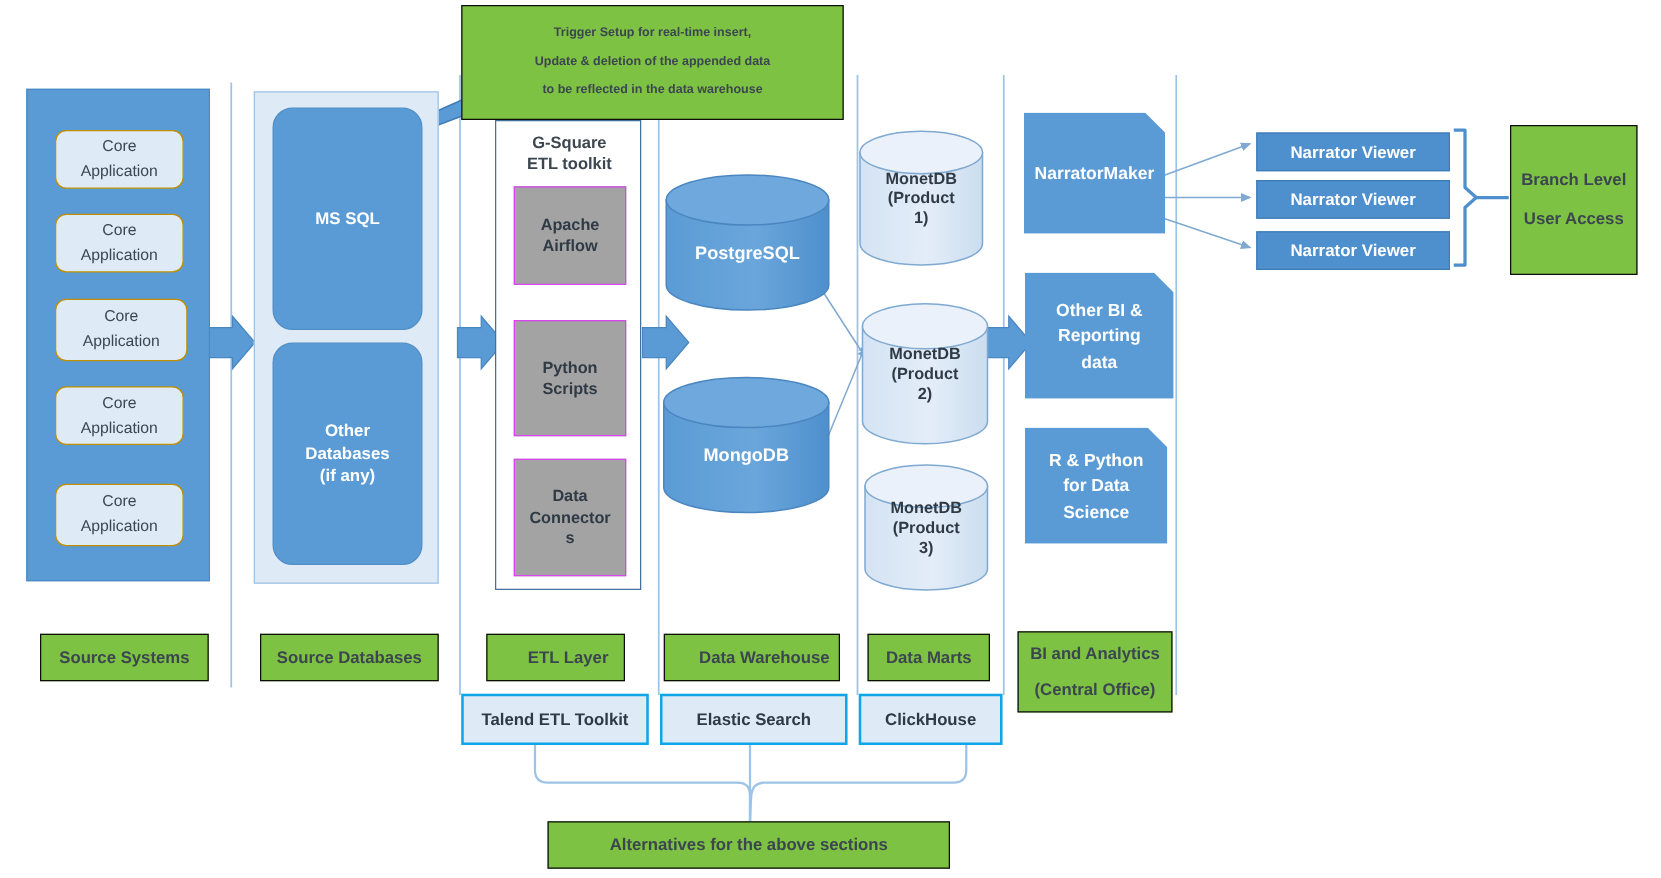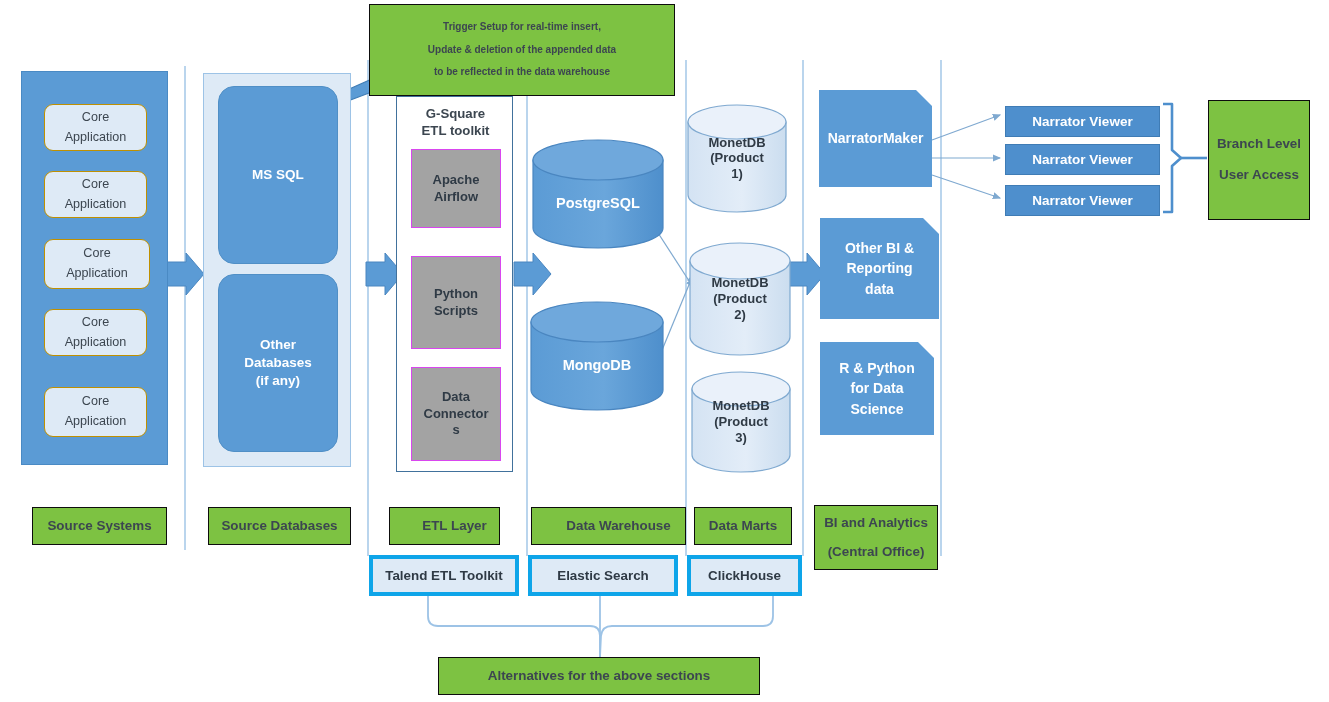--- a/index.html
+++ b/index.html
@@ -69,21 +69,21 @@
     display:flex;align-items:center;justify-content:center;text-align:right;
   }
   .note{
     background:#7DC242;border:1.4px solid #0d0d0d;
     color:#3c4650;font-weight:bold;font-size:10px;line-height:2.25;
     display:flex;align-items:center;justify-content:center;text-align:center;
   }
 
   
   .alt{
-    background:#DEEAF6;border:4px solid #0ea5e9;
+    background:#DEEAF6;border:2px solid #0ea5e9;
     color:#2f3a45;font-weight:bold;font-size:13.4px;
     display:flex;align-items:center;justify-content:center;text-align:center;
   }
 
   svg.overlay{position:absolute;left:0;top:0;width:1329px;height:702px;pointer-events:none;}
 </style>
 </head>
 <body>
 
 <div id="canvas">
@@ -283,21 +283,21 @@
 
   <div class="abs green" style="left:32px;top:507px;width:135px;height:38px;">
     <span>Source Systems</span>
   </div>
   <div class="abs green" style="left:208px;top:507px;width:143px;height:38px;">
     <span>Source Databases</span>
   </div>
   <div class="abs green" style="left:389px;top:507px;width:111px;height:38px;padding-left:20px;">
     <span>ETL Layer</span>
   </div>
-  <div class="abs green" style="left:531px;top:507px;width:155px;height:38px;padding-left:20px;">
+  <div class="abs green" style="left:531px;top:507px;width:141px;height:38px;padding-left:20px;">
     <span>Data Warehouse</span>
   </div>
   <div class="abs green" style="left:694px;top:507px;width:98px;height:38px;">
     <span>Data Marts</span>
   </div>
   <div class="abs green" style="left:814px;top:505px;width:124px;height:65px;flex-direction:column;line-height:2.1;">
     <span>BI and Analytics</span>
     <span>(Central Office)</span>
   </div>
 

